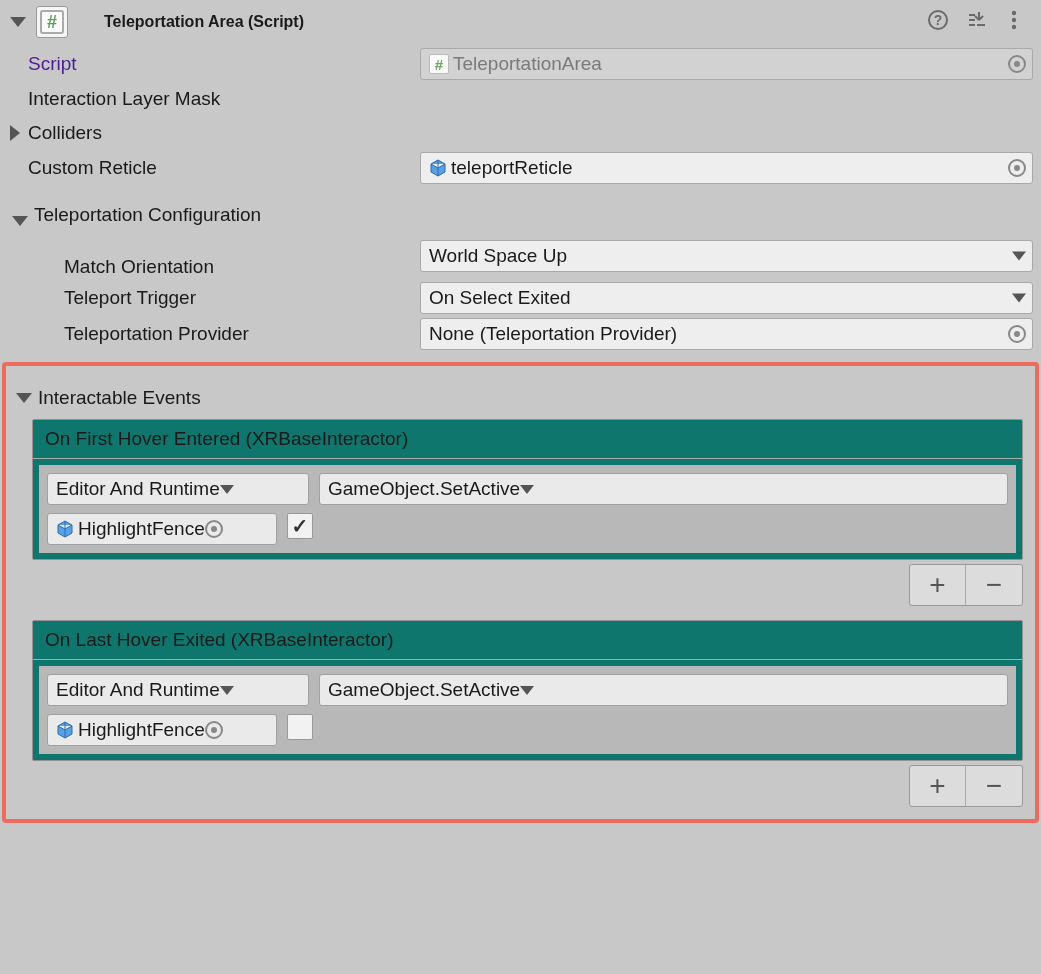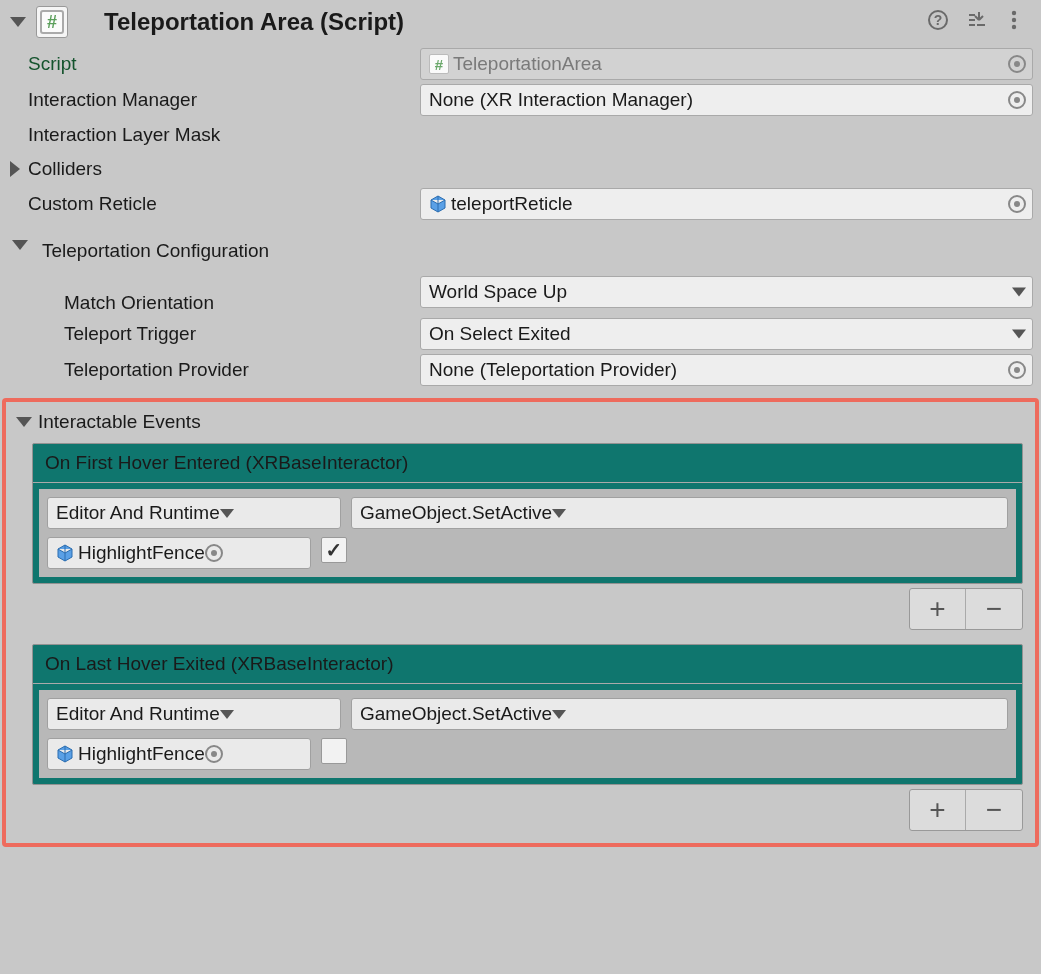--- a/index.html
+++ b/index.html
@@ -52,21 +52,21 @@
     border-radius: 3px;
     display: flex;
     align-items: center; justify-content: center;
     color: #5a9e5a;
     font-weight: bold;
     font-size: 18px;
     background: #fbfbfb;
   }
   .comp-title {
     font-weight: 700;
-    font-size: 24px;
+    font-size: 16px;
     flex: 1;
     padding-left: 28px;
   }
   .hdr-icons { display: flex; gap: 16px; align-items: center; color: #6a6a6a; font-size: 20px; padding-right: 6px;}
   .hdr-icon { width:22px; text-align:center; cursor: pointer; }
   .row {
     display: flex;
     align-items: center;
     padding: 2px 0;
     min-height: 34px;
@@ -81,21 +81,21 @@
     align-items: center;
     gap: 6px;
   }
   .field-col {
     flex: 1;
     display: flex;
     align-items: center;
     min-width: 0;
     padding-right: 2px;
   }
-  .disabled { color: #14532d; }
+  .disabled { color: #4c1d95; }
   .obj-field, .dropdown {
     flex: 1;
     height: 32px;
     background: #eeeeee;
     border: 1px solid #a9a9a9;
     border-radius: 3px;
     display: flex;
     align-items: center;
     padding: 0 8px;
     position: relative;
@@ -119,29 +119,29 @@
     display:flex;align-items:center;justify-content:center;
   }
   .obj-target::after{content:"";width:6px;height:6px;background:#888;border-radius:50%;}
   .mini-icon {
     width:18px;height:18px;flex-shrink:0;margin-right:4px;
     display:inline-flex;align-items:center;justify-content:center;
   }
   .mini-script { color:#6aa86a; font-weight:bold; font-size:15px; border:1px solid #bbb; border-radius:2px; background:#fafafa; width:20px;height:20px;}
   .cube-icon svg { display:block; }
   .section-header {
-    display:flex; align-items:flex-start;
+    display:flex; align-items:flex-end;
     padding: 18px 0 6px 6px;
-    gap: 12px;
+    gap: 4px;
   }
   .section-header .title { font-size: 19px; }
   .highlight-box {
     border: 4px solid #ee6b5d;
     border-radius: 4px;
-    padding: 3px 12px 8px 4px;
+    padding: 15px 12px 8px 4px;
     margin: 10px -4px 0 -4px;
   }
   .events-foldout {
     display:flex;align-items:center;gap:4px;
     padding: 6px 0 10px 6px;
     font-size: 19px;
   }
   .event-block {
     background: #0f766e;
     border: 1px solid #929292;
@@ -167,23 +167,23 @@
   .small-dd, .small-obj {
     height: 32px;
     background: #eaeaea;
     border: 1px solid #a0a0a0;
     border-radius: 3px;
     display:flex;align-items:center;
     padding: 0 8px;
     position: relative;
     min-width:0;
   }
-  .small-dd { width: 294px; flex-shrink:0;}
+  .small-dd { width: 262px; flex-shrink:0;}
   .small-dd.full { flex:1;}
-  .small-obj { width: 264px; flex-shrink:0;}
+  .small-obj { width: 230px; flex-shrink:0;}
   .small-dd .dd-arrow{right:8px;}
   .small-obj .obj-target{right:6px;}
   .chk {
     width: 26px; height: 26px;
     background: #f2f2f2;
     border: 1px solid #999;
     border-radius: 2px;
     display:flex;align-items:center;justify-content:center;
     flex-shrink:0;
   }
@@ -254,29 +254,20 @@
     <div class="label-col disabled">Script</div>
     <div class="field-col">
       <div class="obj-field disabled-field">
         <span class="mini-icon mini-script">#</span>
         <span class="field-text">TeleportationArea</span>
         <span class="obj-target"></span>
       </div>
     </div>
   </div>
 
-  <div class="row">
-    <div class="label-col">Interaction Manager</div>
-    <div class="field-col">
-      <div class="obj-field">
-        <span class="field-text">None (XR Interaction Manager)</span>
-        <span class="obj-target"></span>
-      </div>
-    </div>
-  </div>
 
   <div class="row">
     <div class="label-col">Interaction Layer Mask</div>
   </div>
 
   <div class="row" style="margin-left:2px;text-align:right;">
     <div class="label-col" style="padding-left:0;">
       <span class="foldout right"></span>
       <span>Colliders</span>
     </div>

